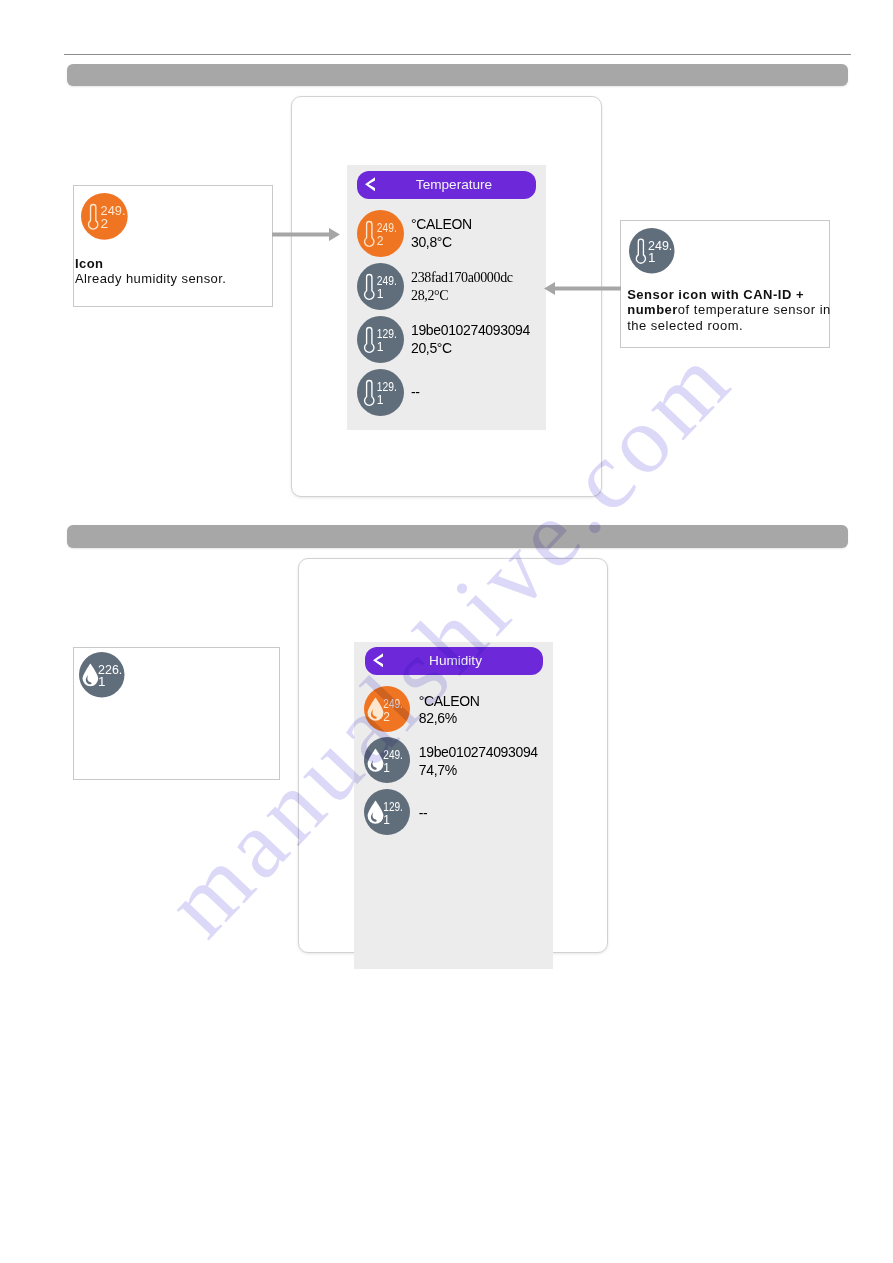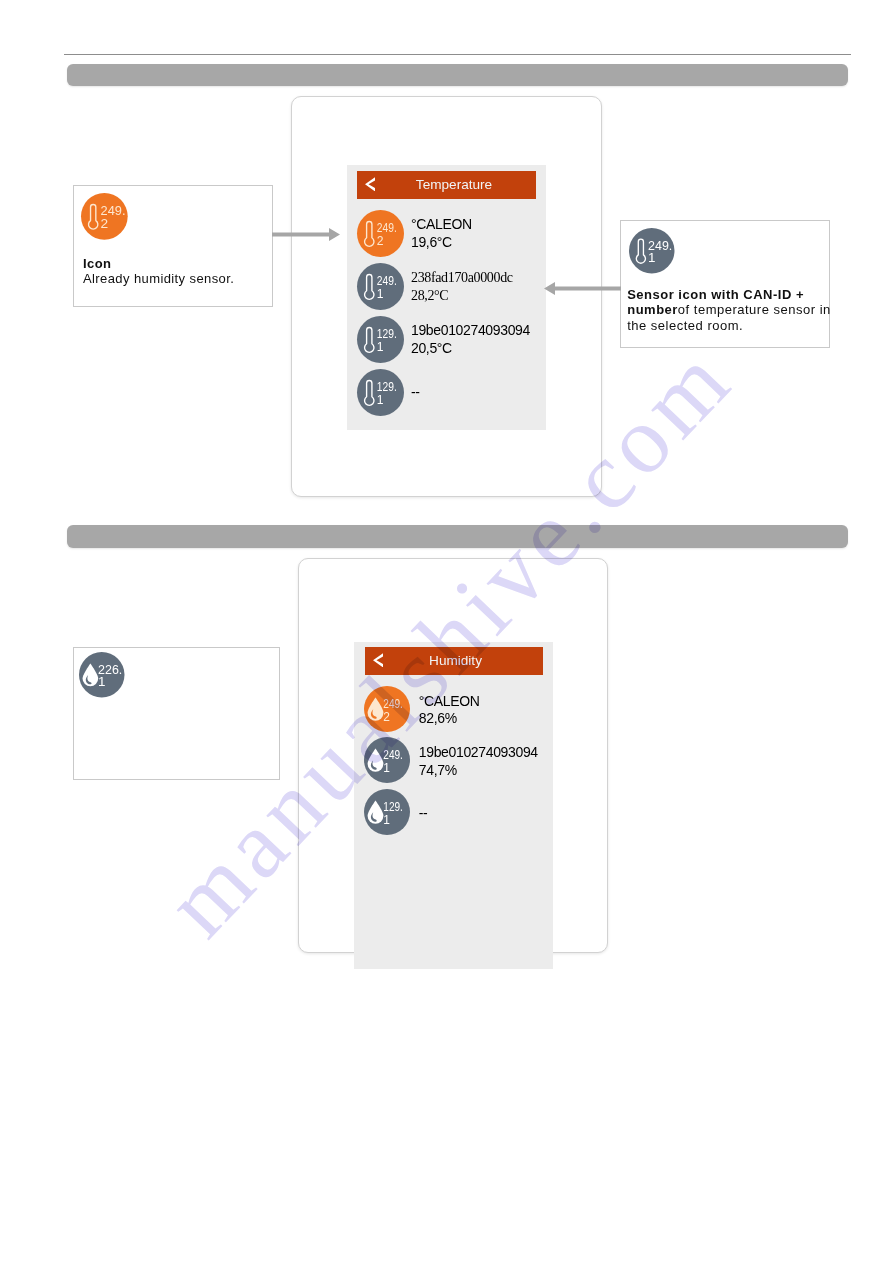--- a/index.html
+++ b/index.html
@@ -7,21 +7,21 @@
   body{width:893px;height:1263px;background:#ffffff;
        font-family:"Liberation Sans",sans-serif;position:relative;overflow:hidden;}
   .page{position:absolute;left:0;top:0;width:893px;height:1263px;}
 
   .hline{position:absolute;background:#8d8d8d;}
   .graybar{position:absolute;background:#a7a7a7;border-radius:6px;box-shadow:0 1px 2px rgba(0,0,0,0.10);}
 
   .card{position:absolute;background:#ffffff;border:1px solid #d2d2d2;border-radius:10px;
         box-shadow:0 1px 3px rgba(0,0,0,0.10);}
   .panel{position:absolute;background:#ececec;}
-  .phhead{position:absolute;background:#c2410c;border-radius:0;}
+  .phhead{position:absolute;background:#6d28d9;border-radius:12px;}
   .phhead .title{position:absolute;left:0;top:0;right:0;text-align:center;color:#f2f4f5;
         font-size:13.6px;line-height:28px;}
   .chev{position:absolute;}
 
   .sensor-row{position:absolute;}
   .sicon{position:absolute;left:0;top:0;}
   .rowtxt{position:absolute;color:#000000;font-size:14px;letter-spacing:-0.35px;line-height:17.7px;white-space:nowrap;}
   .rowtxt span{display:block;}
 
   .lbox{position:absolute;background:#ffffff;border:1px solid #c9c9c9;}
@@ -55,21 +55,21 @@
       <div id="rows-0">
           <div class="sensor-row" style="left: 9.7px; top: 44.9px; width: 180px; height: 47px;">
             <span class="sicon"><svg width="47" height="47" viewBox="0 0 46 46" style="overflow:visible">
                 <circle cx="23" cy="23" r="23" fill="#ef7522"></circle>
                 <path d="M9.4 13.9 a2.6 2.6 0 0 1 5.2 0 L14.6 27.2 a4.6 4.6 0 1 1 -5.2 0 Z" fill="none" stroke="#fde7cf" stroke-width="1.35" stroke-linejoin="round"></path>
                 <text x="19.3" y="21.8" font-family="Liberation Sans, sans-serif" font-size="11.9" textLength="19.6" lengthAdjust="spacingAndGlyphs" fill="#fde7cf">249.</text>
                 <text x="19.3" y="34.6" font-family="Liberation Sans, sans-serif" font-size="11.9" fill="#fde7cf">2</text>
               </svg></span>
             <span class="rowtxt" style="left: 54.3px; top: 6.2px;">
               <span>°CALEON</span>
-              <span>19,6°C</span>
+              <span>30,8°C</span>
             </span>
           </div>
           <div class="sensor-row" style="left: 9.7px; top: 97.9px; width: 180px; height: 47px;">
             <span class="sicon"><svg width="47" height="47" viewBox="0 0 46 46" style="overflow:visible">
                 <circle cx="23" cy="23" r="23" fill="#606d7b"></circle>
                 <path d="M9.4 13.9 a2.6 2.6 0 0 1 5.2 0 L14.6 27.2 a4.6 4.6 0 1 1 -5.2 0 Z" fill="none" stroke="#ffffff" stroke-width="1.35" stroke-linejoin="round"></path>
                 <text x="19.3" y="21.8" font-family="Liberation Sans, sans-serif" font-size="11.9" textLength="19.6" lengthAdjust="spacingAndGlyphs" fill="#ffffff">249.</text>
                 <text x="19.3" y="34.6" font-family="Liberation Sans, sans-serif" font-size="11.9" fill="#ffffff">1</text>
               </svg></span>
             <span class="rowtxt" style="left: 54.3px; top: 6.2px; font-family: Liberation Serif, serif;">
@@ -157,21 +157,21 @@
     </div>
   </div>
 
   <div class="lbox" style="left:73px;top:185px;width:198px;height:120px;">
     <div id="lgicon-0" style="position:absolute;left:7px;top:7px;"><svg width="46.7" height="46.7" viewBox="0 0 46 46" style="overflow:visible">
           <circle cx="23" cy="23" r="23" fill="#ef7522"></circle>
           <path d="M9.4 13.9 a2.6 2.6 0 0 1 5.2 0 L14.6 27.2 a4.6 4.6 0 1 1 -5.2 0 Z" fill="none" stroke="#fde7cf" stroke-width="1.35" stroke-linejoin="round"></path>
           <text x="19.3" y="21.8" font-family="Liberation Sans, sans-serif" font-size="13.5" textLength="24.5" lengthAdjust="spacingAndGlyphs" fill="#fde7cf">249.</text>
           <text x="19.3" y="34.6" font-family="Liberation Sans, sans-serif" font-size="13.5" fill="#fde7cf">2</text>
         </svg></div>
-    <div class="ltext" style="left:9px;top:70px;width:194px;font-size:13px;letter-spacing:0.4px;line-height:15px;">
+    <div class="ltext" style="left:1px;top:70px;width:194px;font-size:13px;letter-spacing:0.4px;line-height:15px;">
       <b>Icon</b><br>
       <span>Already humidity sensor.</span>
     </div>
   </div>
 
   <div class="lbox" style="left:620px;top:220px;width:208px;height:126px;">
     <div id="lgicon-1" style="position:absolute;left:8.4px;top:6.5px;"><svg width="45.5" height="45.5" viewBox="0 0 46 46" style="overflow:visible">
           <circle cx="23" cy="23" r="23" fill="#606d7b"></circle>
           <path d="M9.4 13.9 a2.6 2.6 0 0 1 5.2 0 L14.6 27.2 a4.6 4.6 0 1 1 -5.2 0 Z" fill="none" stroke="#ffffff" stroke-width="1.35" stroke-linejoin="round"></path>
           <text x="19.3" y="21.8" font-family="Liberation Sans, sans-serif" font-size="13.5" textLength="24.5" lengthAdjust="spacingAndGlyphs" fill="#ffffff">249.</text>

